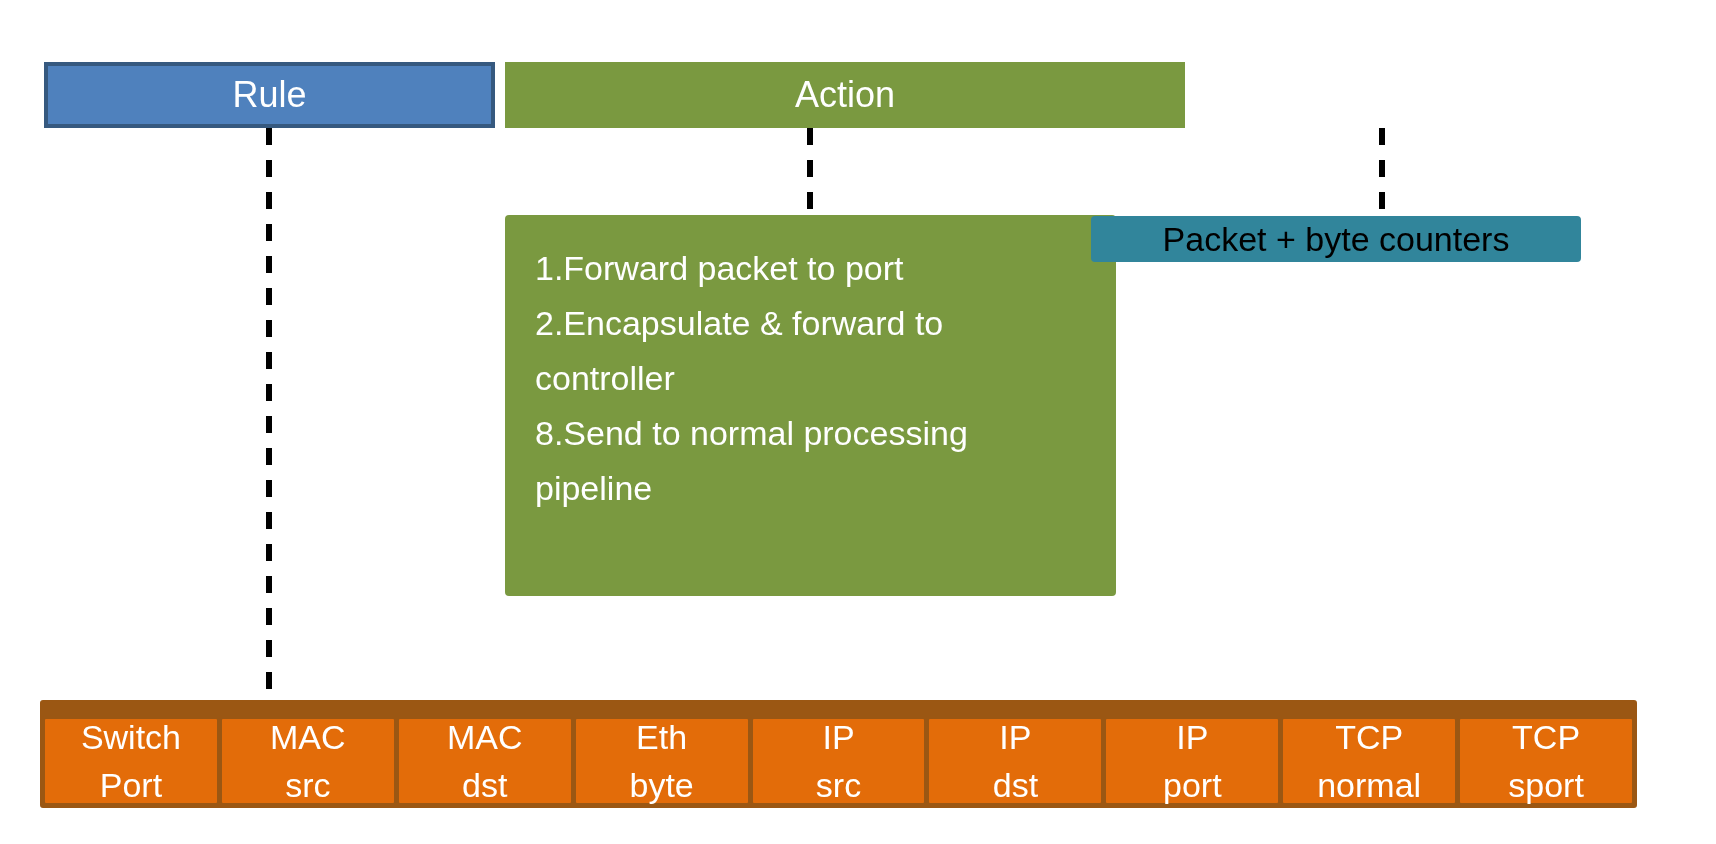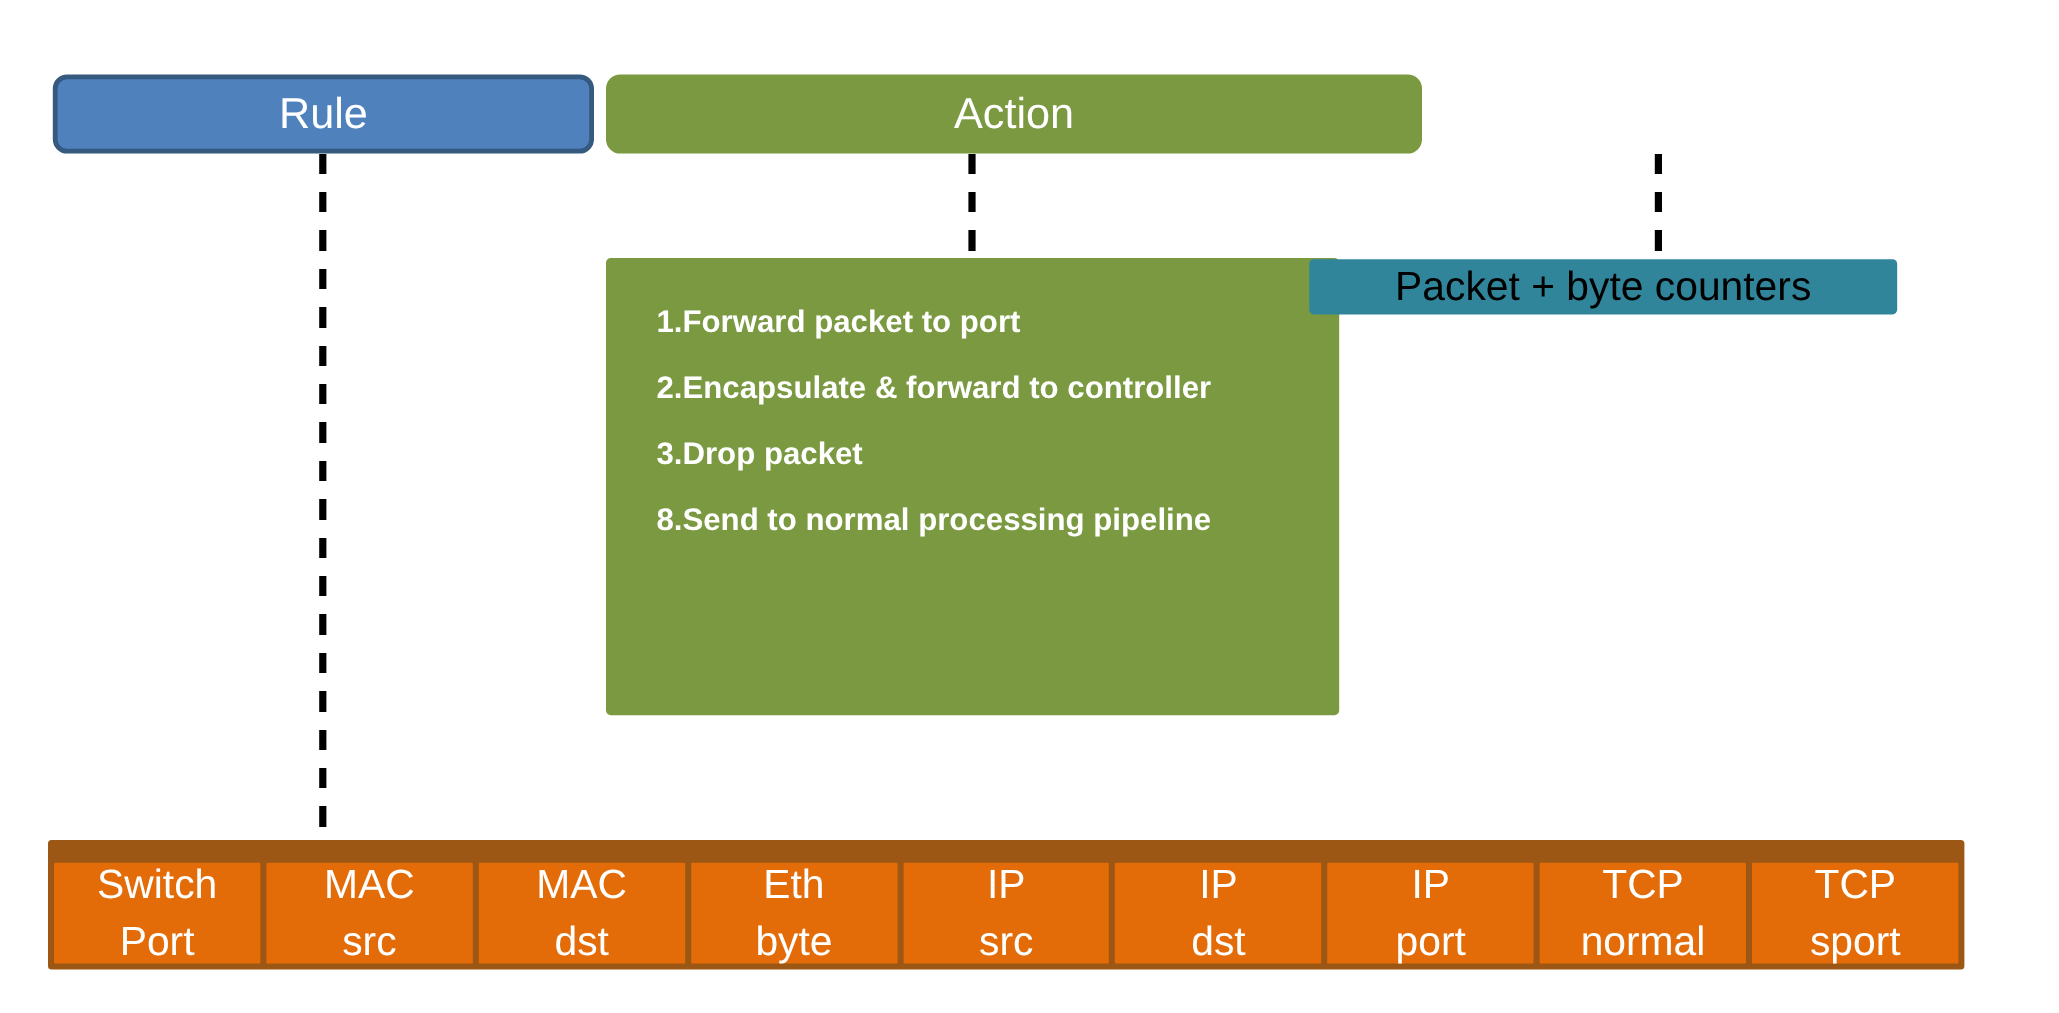--- a/index.html
+++ b/index.html
@@ -14,21 +14,21 @@
     height: 844px;
     background: #ffffff;
     overflow: hidden;
   }
 
   
   .hdr {
     position: absolute;
     top: 62px;
     height: 66px;
-    border-radius: 12px;
+    border-radius: 0;
     display: flex;
     align-items: center;
     justify-content: center;
     color: #ffffff;
     font-size: 36px;
     box-sizing: border-box;
   }
   .hdr-rule {
     left: 44px; width: 451px;
     background: var(--blue_fill, #4f81bd);
@@ -59,25 +59,24 @@
   .dash-status { left: 1379px; top: 128px; height: 88px;  }
 
   
   .action-box {
     position: absolute;
     left: 505px; top: 215px;
     width: 611px; height: 381px;
     background: var(--green_fill, #7a9940);
     border-radius: 4px;
     box-sizing: border-box;
-    padding: 26px 24px 0 42px;
+    padding: 26px 24px 0 30px;
     color: #ffffff;
-    font-size: 26px;
+    font-size: 34px;
     line-height: 55px;
-    font-weight: bold;
   }
 
   
   .counters-box {
     position: absolute;
     left: 1091px; top: 216px;
     width: 490px; height: 46px;
     background: var(--teal_fill, #31859b);
     border-radius: 4px;
     display: flex;
@@ -126,21 +125,20 @@
     <span>Action</span>
   </div>
 
   <div class="dash dash-rule"></div>
   <div class="dash dash-action"></div>
   <div class="dash dash-status"></div>
 
   <div class="action-box">
     <div>1.Forward packet to port</div>
     <div>2.Encapsulate &amp; forward to controller</div>
-    <div>3.Drop packet</div>
     <div>8.Send to normal processing pipeline</div>
   </div>
 
   <div class="counters-box">
     <span>Packet + byte counters</span>
   </div>
 
   <div class="fields-row">
     <div class="field-cell">
       <span>Switch</span>

